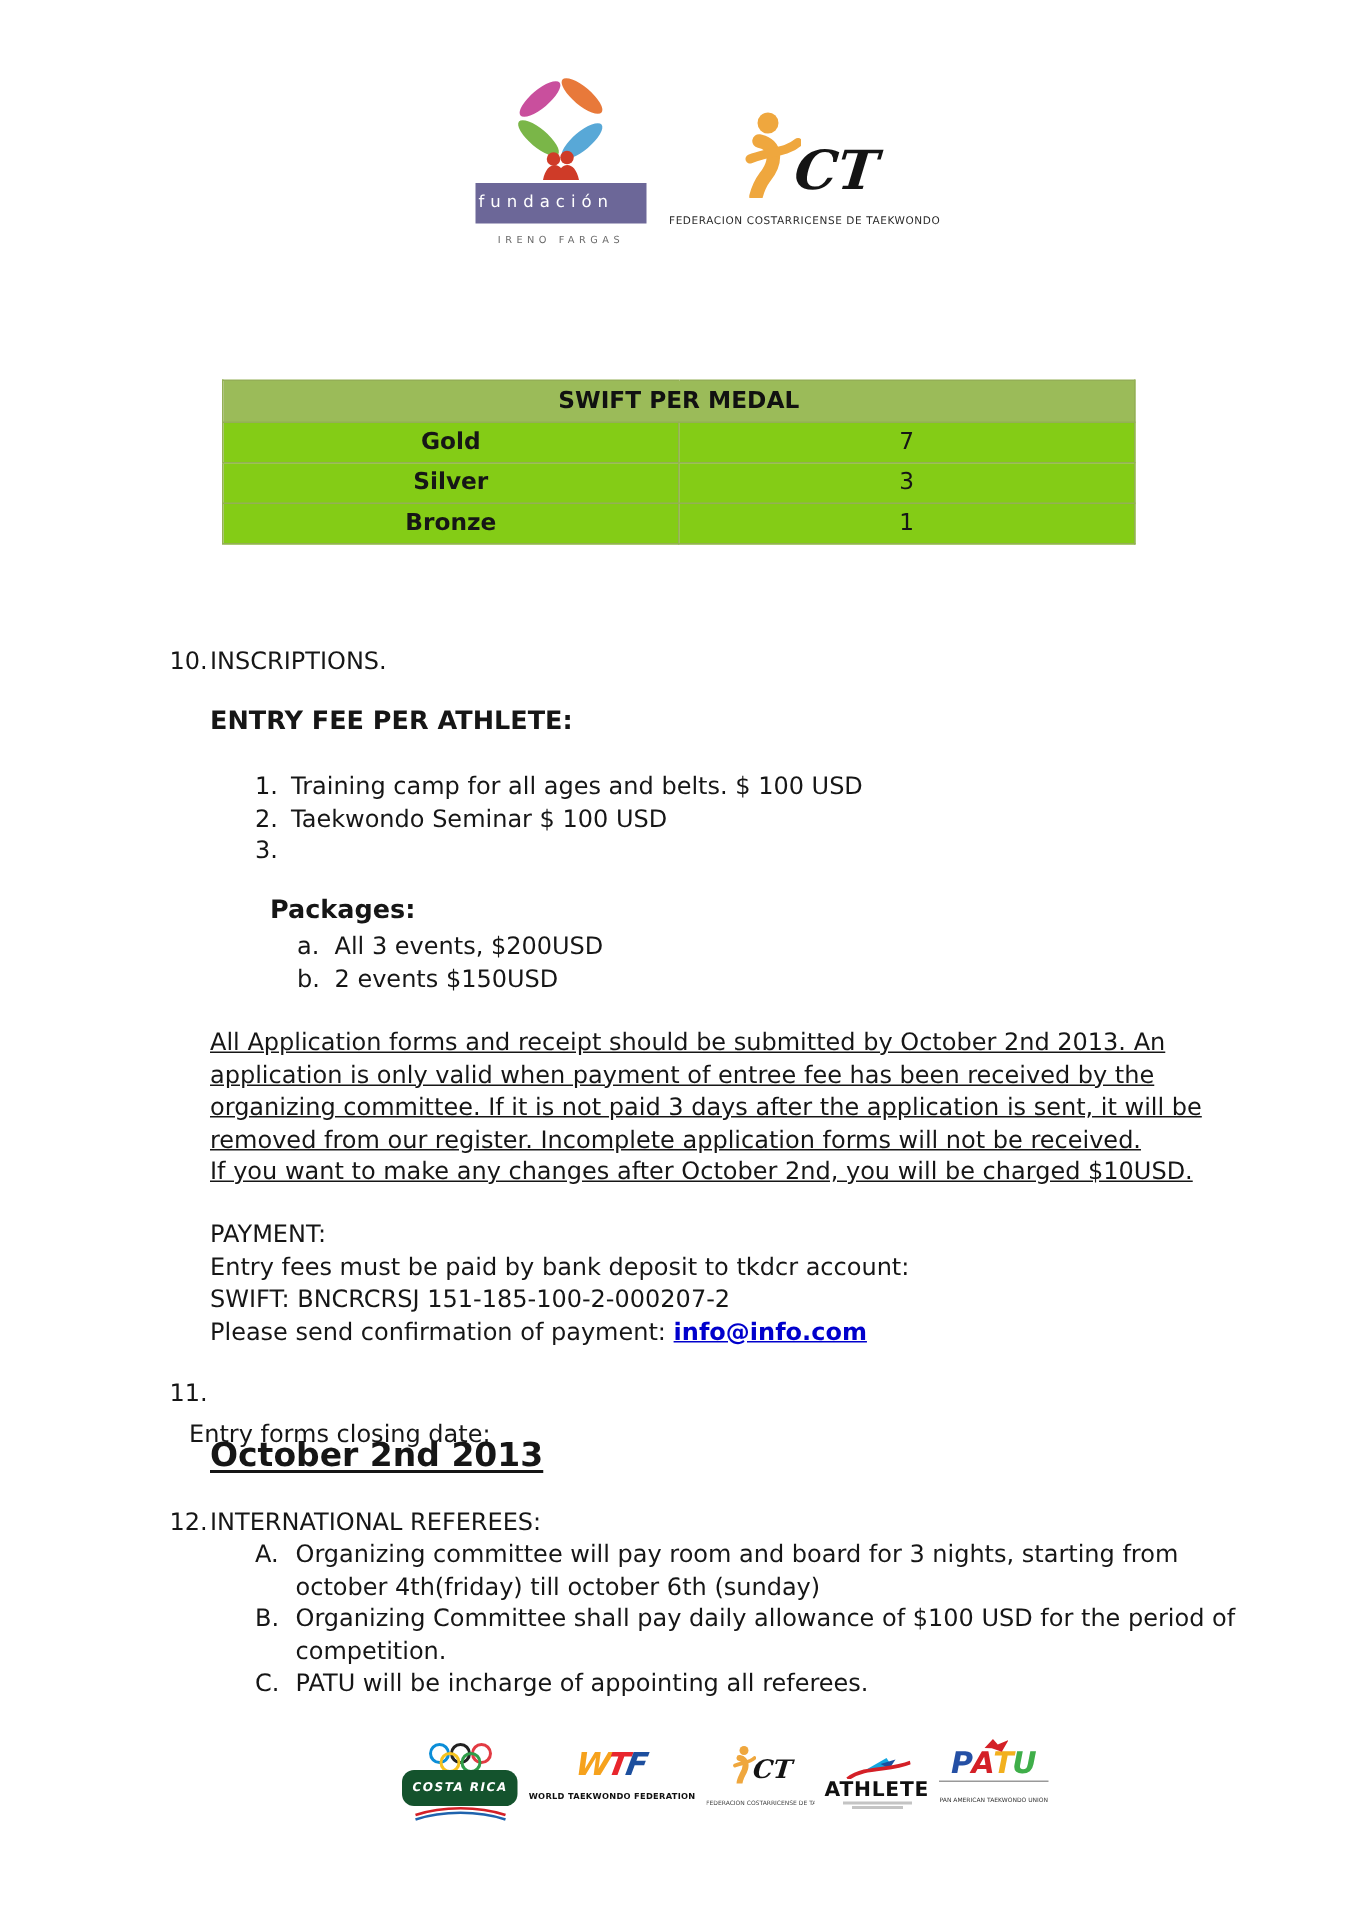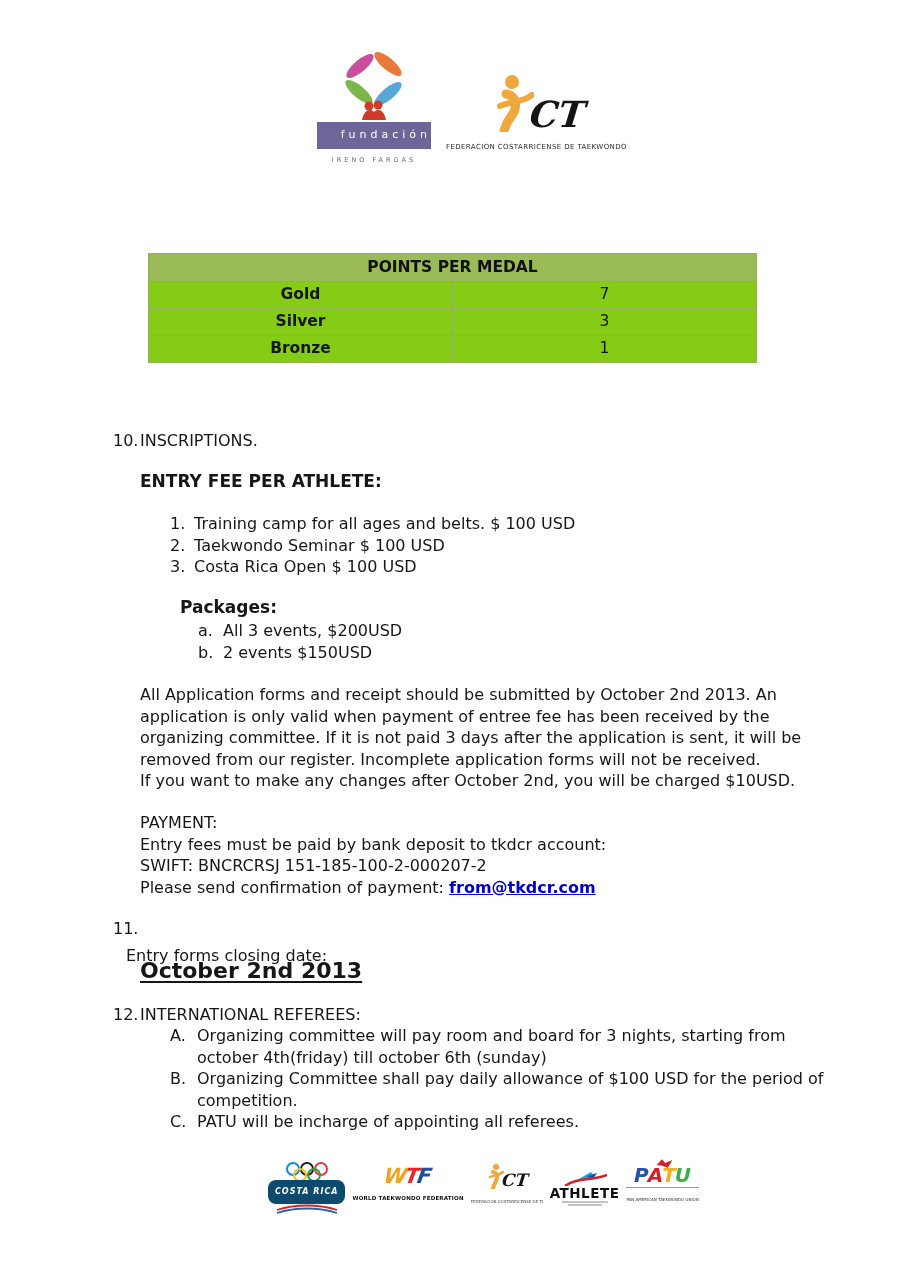--- a/index.html
+++ b/index.html
@@ -5,21 +5,21 @@
   html,body{margin:0;padding:0;background:#ffffff;}
   body{width:906px;height:1280px;overflow:hidden;
        font-family:"DejaVu Sans","Liberation Sans",sans-serif;
        color:#161616;font-size:16px;line-height:21.5px;
        -webkit-font-smoothing:antialiased;}
   .page{position:relative;width:906px;height:1280px;background:#fff;}
 
   
   .header-logos{position:absolute;top:52px;left:318px;display:flex;gap:16px;align-items:flex-start;}
   .fundacion{width:112px;display:flex;flex-direction:column;align-items:center;}
-  .fundacion-banner{width:112px;background:#6c6798;color:#fff;text-align:right;
+  .fundacion-banner{width:112px;background:#6c6798;color:#fff;text-align:left;
         font-size:11px;letter-spacing:4px;padding:2px 0 3px 2px;}
   .fundacion-sub{font-size:6.5px;letter-spacing:3px;color:#6b6b6b;margin-top:1px;white-space:nowrap;}
   .fct-logo{margin-top:22px;display:flex;flex-direction:column;align-items:center;}
   .fct-row{display:flex;align-items:flex-end;}
   .fct-ct{font-family:"DejaVu Serif","Liberation Serif",serif;font-style:italic;font-weight:bold;
         font-size:36px;line-height:36px;color:#141414;transform:skewX(-6deg);margin-left:-4px;}
   .fct-caption{font-size:7px;letter-spacing:.4px;color:#2a2a2a;margin-top:5px;white-space:nowrap;}
 
   
   .medals{position:absolute;top:253px;left:148px;width:609px;border-collapse:collapse;}
@@ -37,21 +37,21 @@
   .li{display:flex;}
   .li .mk1{flex:0 0 24px;}
   .li .mk2{flex:0 0 25px;}
   .li .mk3{flex:0 0 27px;}
   .date-line{font-weight:bold;font-size:22px;text-decoration:underline;text-decoration-thickness:2px;text-underline-offset:3px;}
   .email-link{color:#0000cc;font-weight:bold;text-decoration:underline;}
 
   
   .footer-logos{position:absolute;top:1162px;left:268px;display:flex;gap:7px;align-items:center;height:52px;}
   .flogo{display:flex;flex-direction:column;align-items:center;}
-  .cr-pill{background:#0c4a6e;color:#fff;font-weight:bold;font-style:italic;font-size:8px;
+  .cr-pill{background:#14532d;color:#fff;font-weight:bold;font-style:italic;font-size:8px;
         letter-spacing:1px;border-radius:8px;padding:1px 7px;margin-top:-2px;white-space:nowrap;text-align:center;}
   .wtf-letters{display:flex;font-weight:bold;font-style:italic;font-size:21px;line-height:20px;transform:skewX(-10deg);}
   .wtf-letters .l0{color:#f6a21d;} .wtf-letters .l1{color:#e8262d;margin-left:-2px;} .wtf-letters .l2{color:#1d4f9e;margin-left:-2px;}
   .wtf-caption{font-size:5.5px;font-weight:bold;color:#111;letter-spacing:.2px;white-space:nowrap;margin-top:2px;}
   .fct-small-row{display:flex;align-items:flex-end;}
   .fct-small-ct{font-family:"DejaVu Serif","Liberation Serif",serif;font-style:italic;font-weight:bold;
         font-size:17px;line-height:17px;transform:skewX(-6deg);margin-left:-2px;color:#141414;}
   .fct-small-caption{font-size:4px;color:#444;white-space:nowrap;margin-top:2px;max-width:72px;overflow:hidden;}
   .icoder-word{font-weight:bold;font-size:13.5px;letter-spacing:.5px;color:#101010;line-height:14px;}
   .smudge{height:2px;background:#c4c4c4;margin-top:1px;}
@@ -92,21 +92,21 @@
         </svg>
         <span class="fct-ct">CT</span>
       </div>
       <div class="fct-caption">FEDERACION COSTARRICENSE DE TAEKWONDO</div>
     </div>
   </div>
 
   <table class="medals">
     <tbody>
         <tr>
-          <th colspan="2">POINTS PER MEDAL</th>
+          <th colspan="2">SWIFT PER MEDAL</th>
         </tr>
     <tr>
       <td class="medal">Gold</td>
       <td>7</td>
     </tr>
     <tr>
       <td class="medal">Silver</td>
       <td>3</td>
     </tr>
     <tr>
@@ -127,49 +127,48 @@
     <div class="li">
       <span class="mk1">1.</span>
       <span>Training camp for all ages and belts. $ 100 USD</span>
     </div>
     <div class="li">
       <span class="mk1">2.</span>
       <span>Taekwondo Seminar $ 100 USD</span>
     </div>
     <div class="li">
       <span class="mk1">3.</span>
-      <span>Costa Rica Open $ 100 USD</span>
     </div>
   </div>
 
   <div class="abs h-bold" style="top:597px;left:180px;">Packages:</div>
 
   <div class="abs" style="top:620px;left:198px;line-height:21.7px;">
     <div class="li">
       <span class="mk2">a.</span>
       <span>All 3 events, $200USD</span>
     </div>
     <div class="li">
       <span class="mk2">b.</span>
       <span>2 events $150USD</span>
     </div>
   </div>
 
-  <div class="abs pre" style="top:684px;left:140px;width:730px;">All Application forms and receipt should be submitted by October 2nd 2013. An
+  <div class="abs pre" style="top:684px;left:140px;width:730px;text-decoration:underline;">All Application forms and receipt should be submitted by October 2nd 2013. An
 application is only valid when payment of entree fee has been received by the
 organizing committee. If it is not paid 3 days after the application is sent, it will be
 removed from our register. Incomplete application forms will not be received.
 If you want to make any changes after October 2nd, you will be charged $10USD.</div>
 
   <div class="abs" style="top:812px;left:140px;">
     <div>PAYMENT:</div>
     <div>Entry fees must be paid by bank deposit to tkdcr account:</div>
     <div>SWIFT: BNCRCRSJ 151-185-100-2-000207-2</div>
     <div>
-      <span>Please send confirmation of payment: </span><a href="#" class="email-link">from@tkdcr.com</a>
+      <span>Please send confirmation of payment: </span><a href="#" class="email-link">info@info.com</a>
     </div>
   </div>
 
   <div class="abs numrow" style="top:918px;left:113px;flex-direction:column;">
     <span class="num">11.</span>
     <span style="margin-left:13px;">Entry forms closing date:</span>
   </div>
 
   <div class="abs date-line" style="top:960px;left:140px;">October 2nd 2013</div>
 

